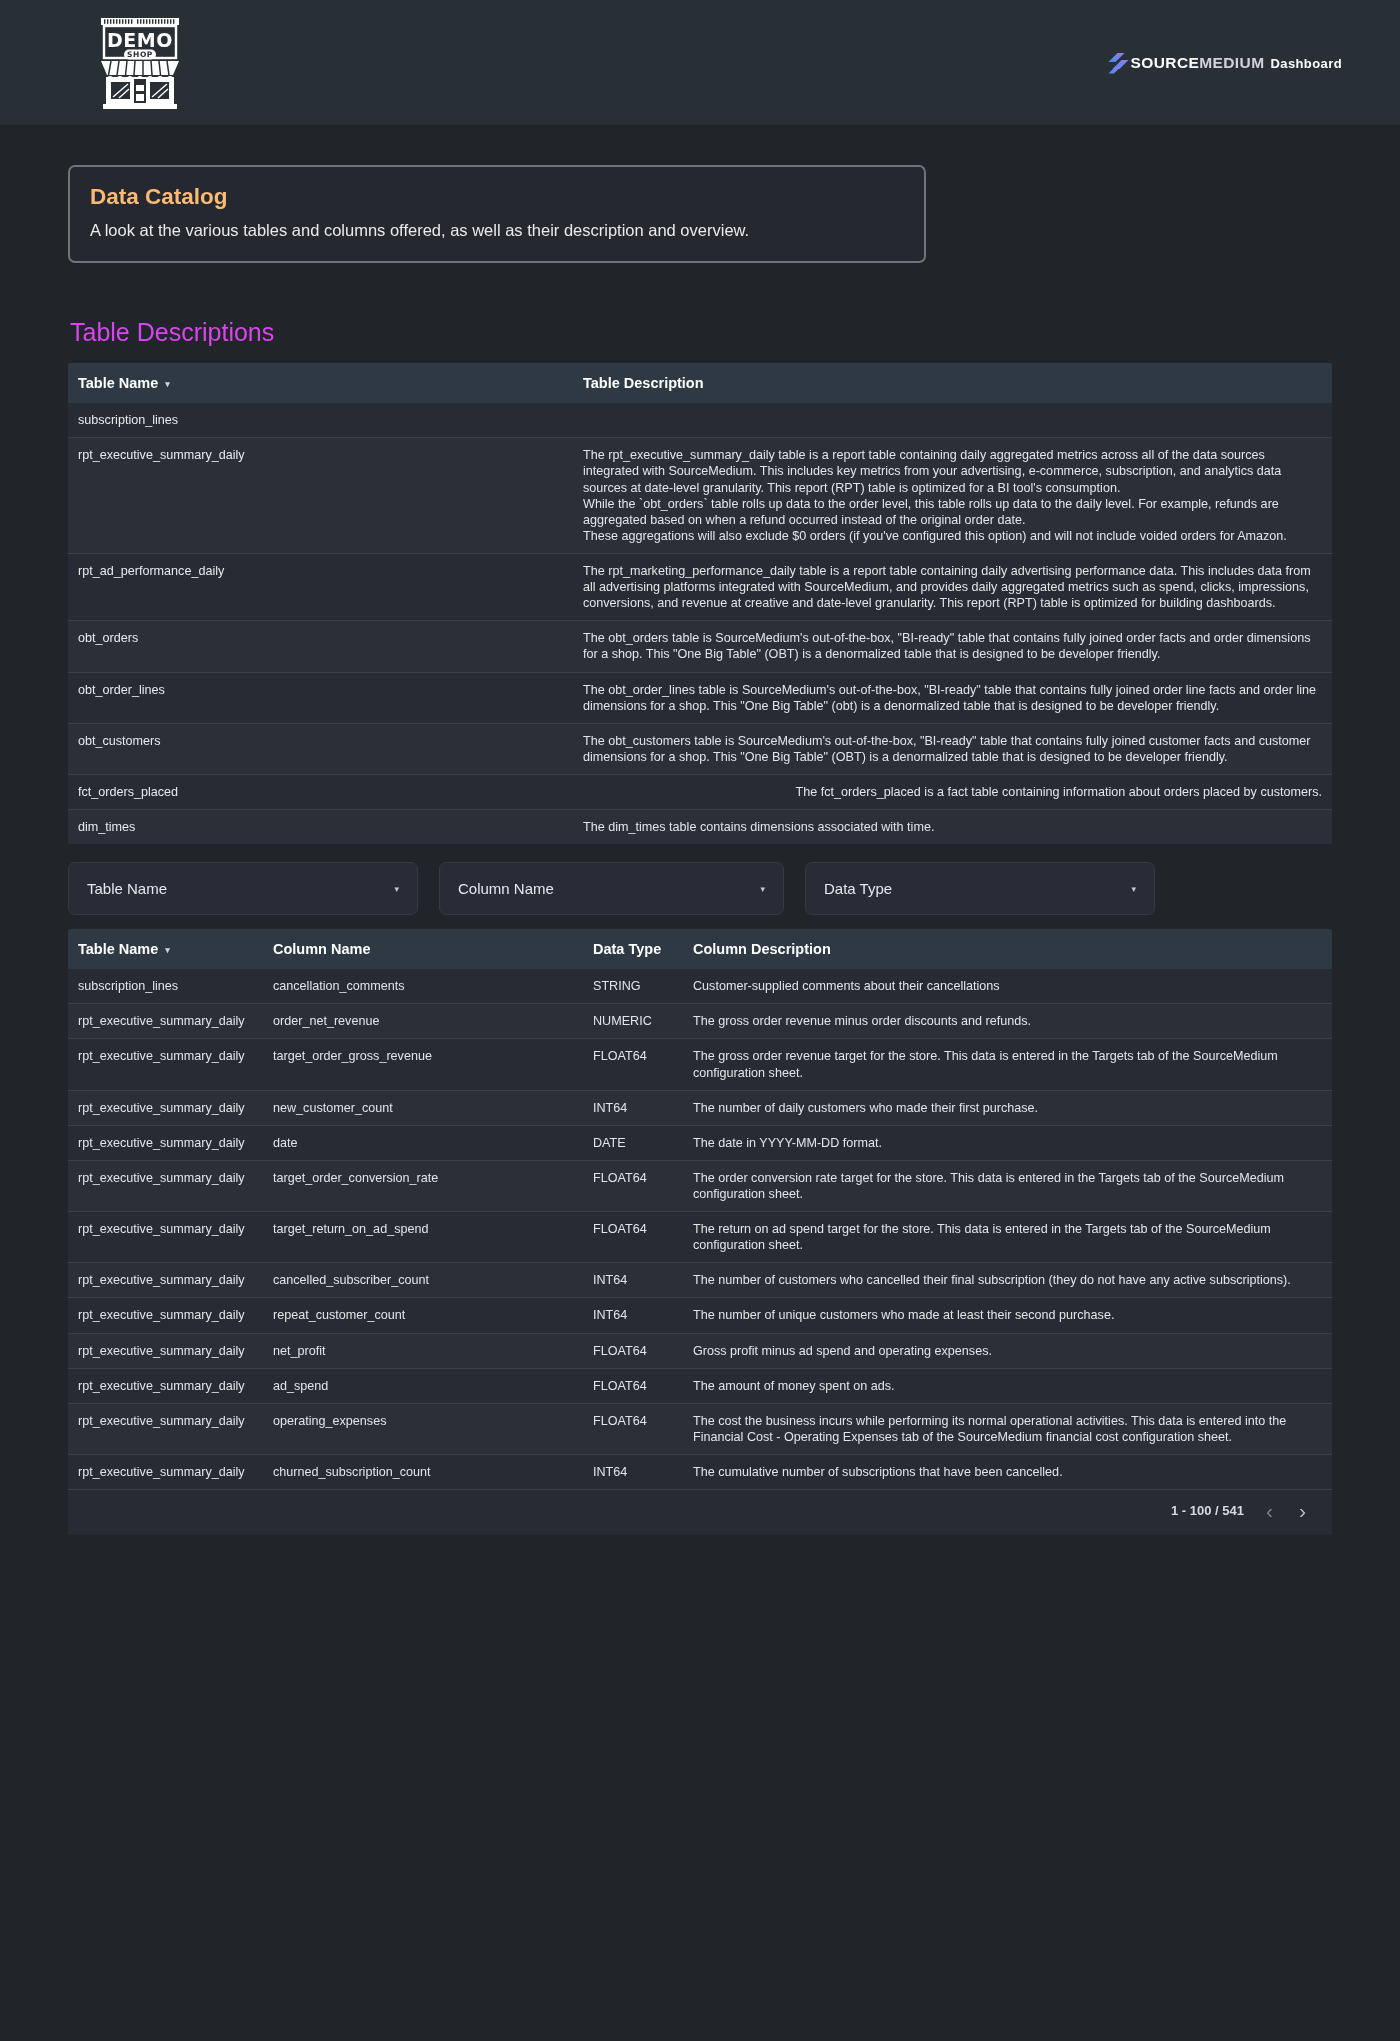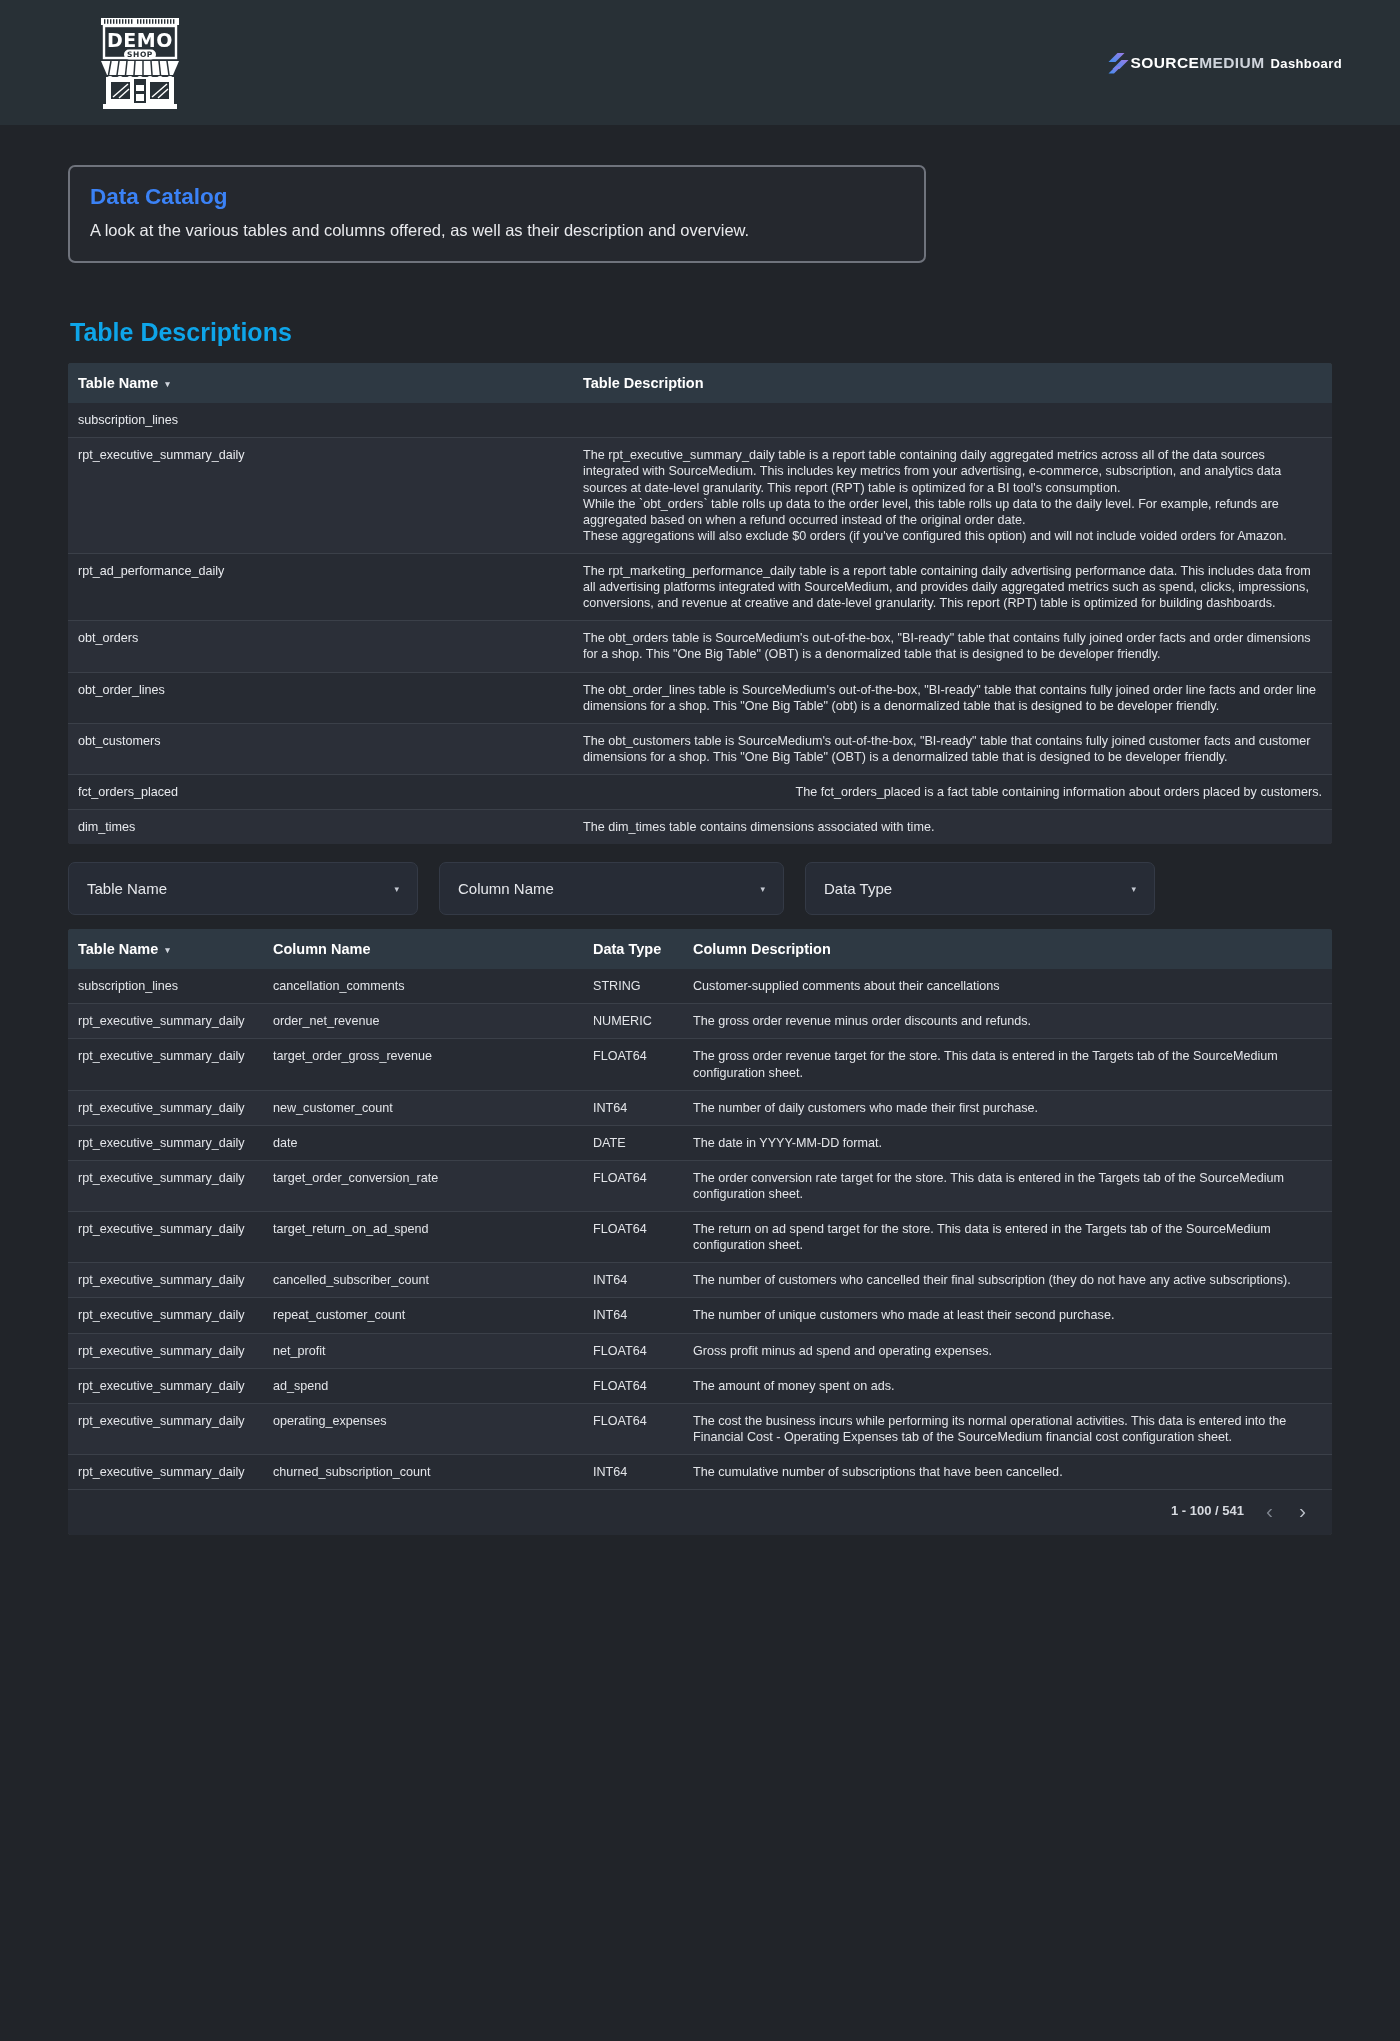--- a/index.html
+++ b/index.html
@@ -54,36 +54,36 @@
   
   .callout {
     margin-top: 40px;
     width: 858px;
     border: 2px solid #6f737c;
     border-radius: 7px;
     background: #25282e;
     padding: 17px 20px 20px 20px;
   }
   .callout-title {
-    color: #3b82f6;
+    color: #fdba74;
     font-size: 22.5px;
     font-weight: 700;
     margin-bottom: 9px;
   }
   .callout-body {
     color: #e9eaed;
     font-size: 16.5px;
     line-height: 1.35;
   }
 
   
   .section-title {
-    color: #0ea5e9;
+    color: #d946ef;
     font-size: 25px;
-    font-weight: 700;
+    font-weight: 400;
     margin: 55px 0 16px 2px;
   }
   .section-title.second { margin-top: 72px; }
 
   
   .tbl-wrap {
     background: #404040;
     border-radius: 3px;
     overflow: hidden;
   }

